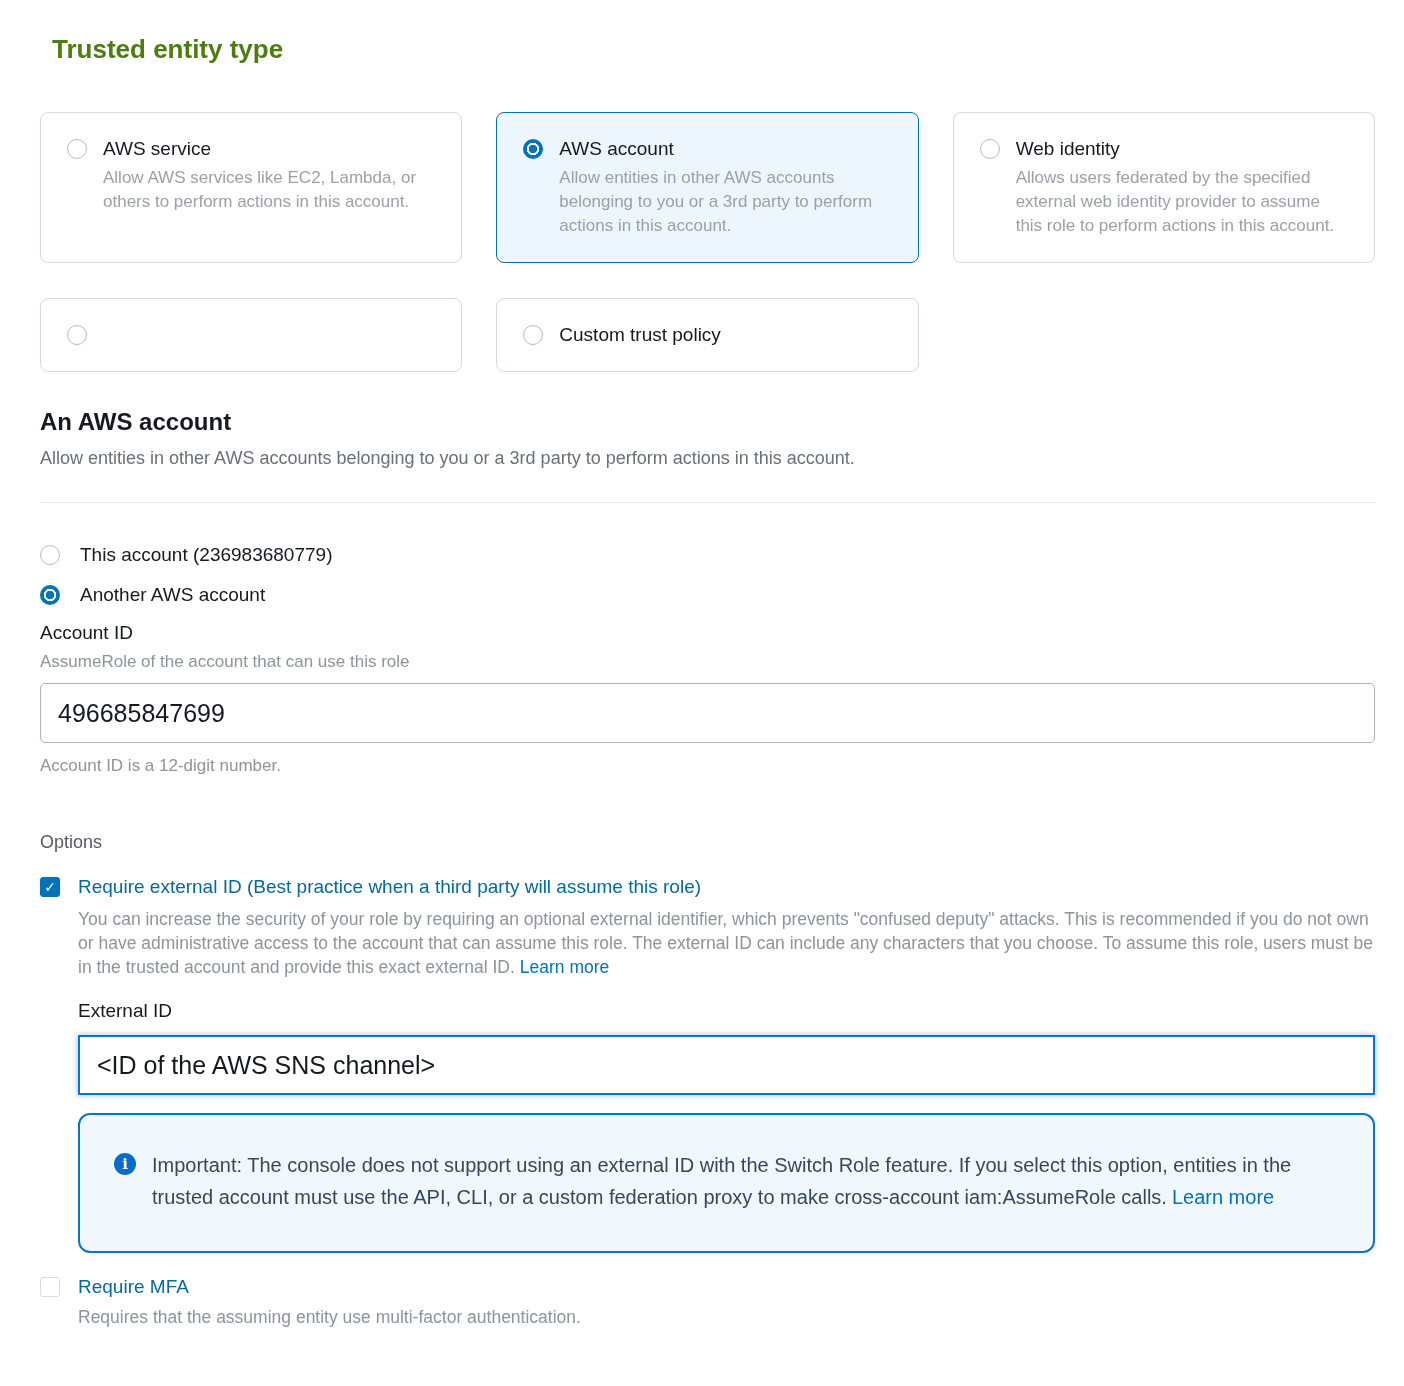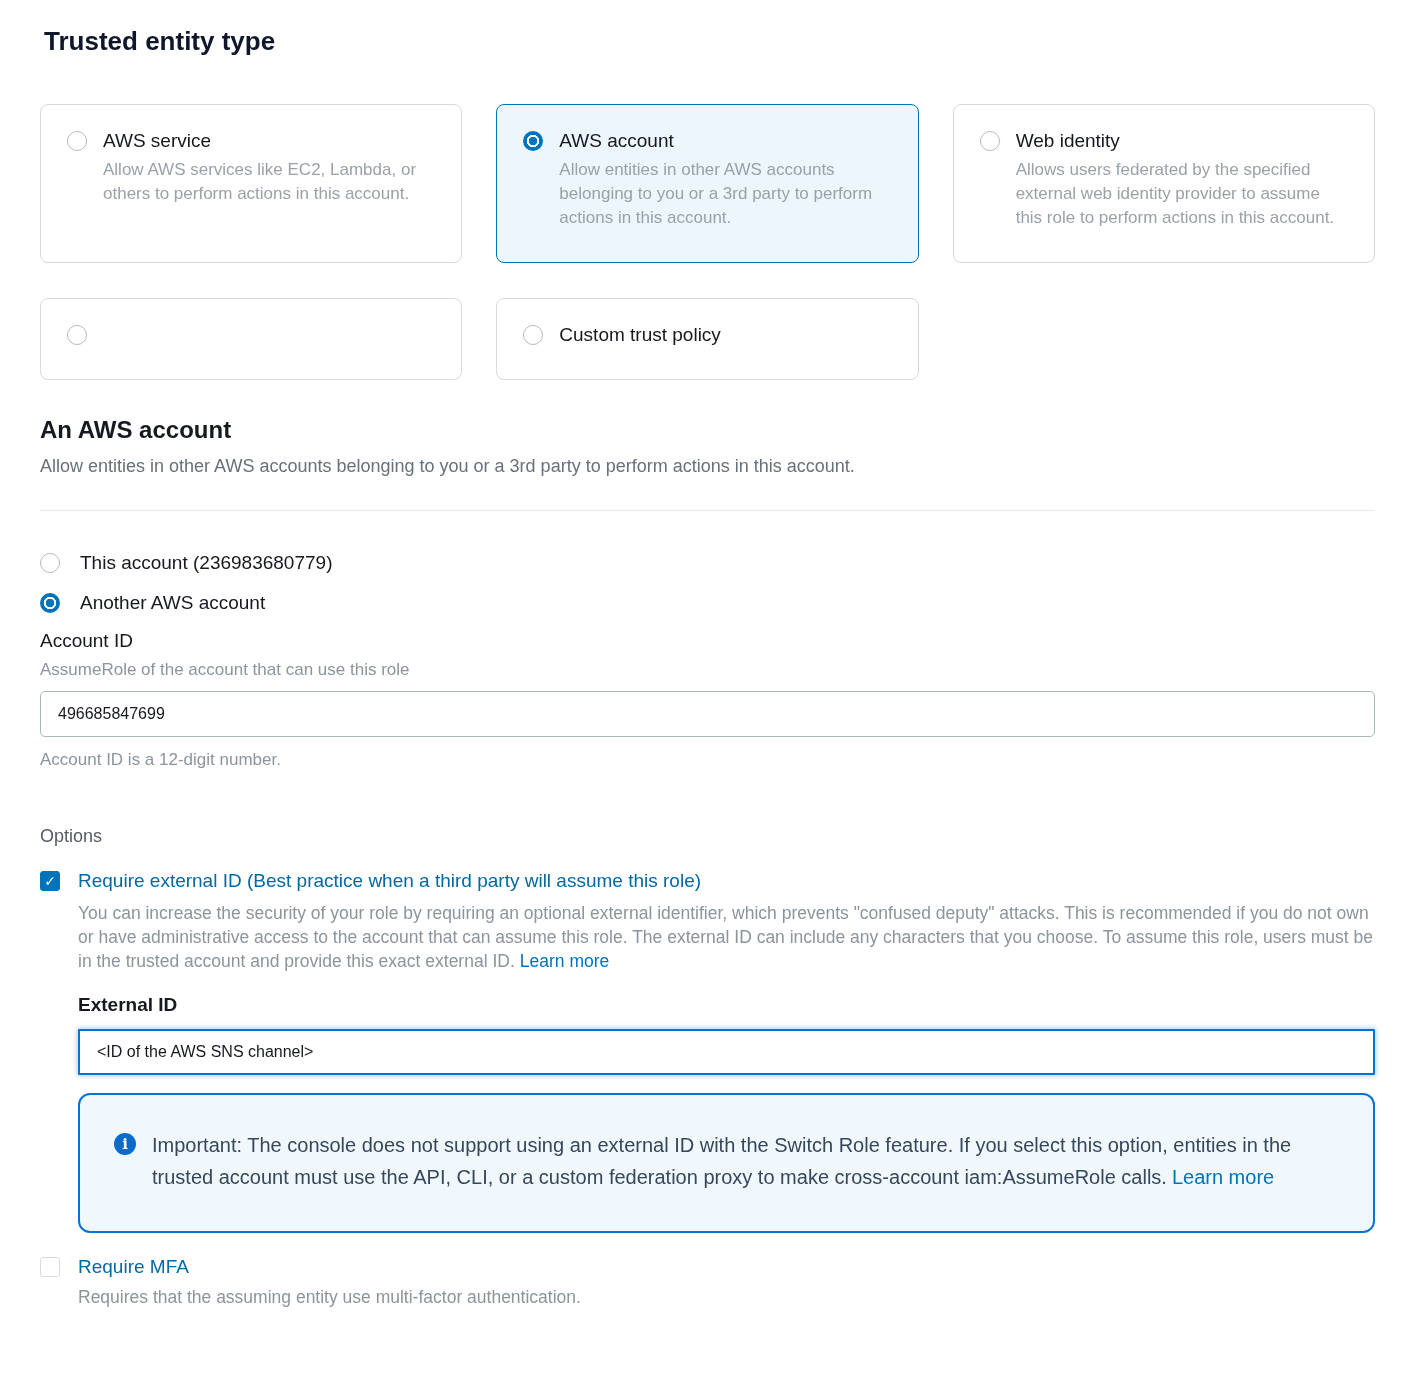--- a/index.html
+++ b/index.html
@@ -5,33 +5,33 @@
   * { box-sizing: border-box; }
   html, body { margin: 0; padding: 0; background: #ffffff; }
   body {
     width: 1404px; min-height: 1386px;
     font-family: "Liberation Sans", "DejaVu Sans", sans-serif;
     color: #16191f;
   }
   .page { padding: 22px 29px 26px 40px; }
 
   h1.page-title {
-    margin: 4px; font-size: 26px; line-height: 30px; font-weight: 700; color: #0f172a;
+    margin: 12px; font-size: 26px; line-height: 30px; font-weight: 700; color: #4d7c0f;
   }
 
   
   .cards {
     margin-top: 48px;
     display: grid;
     grid-template-columns: repeat(3, 1fr);
     column-gap: 34px; row-gap: 35px;
   }
   .card {
     border: 1px solid #d5dbdb; border-radius: 8px; background: #ffffff;
-    padding: 24px 24px 32px 26px;
+    padding: 24px 24px 24px 26px;
     display: flex; align-items: flex-start; cursor: pointer;
   }
   .card.selected { background: #edf6fc; border-color: #0073bb; }
   .card-body { margin-left: 16px; }
   .card-title { font-size: 19px; line-height: 24px; color: #16191f; }
   .card-desc { margin-top: 5px; font-size: 17px; line-height: 24px; color: #9aa1a8; }
 
   
   .radio {
     flex: 0 0 auto; width: 20px; height: 20px; border-radius: 50%;
@@ -59,37 +59,37 @@
   .radio-group { margin-top: 40px; }
   .radio-row { display: flex; align-items: flex-start; cursor: pointer; }
   .radio-row + .radio-row { margin-top: 16px; }
   .radio-label { margin-left: 20px; font-size: 19px; line-height: 24px; color: #16191f; }
 
   .field-label { margin-top: 14px; font-size: 19px; line-height: 24px; color: #16191f; }
   .field-helper { margin-top: 6px; font-size: 17px; line-height: 22px; color: #8c949c; }
   .field-constraint { margin-top: 12px; font-size: 17px; line-height: 22px; color: #8c949c; }
 
   .text-input {
-    display: block; width: 100%; height: 46px; margin-top: 10px;
+    display: block; width: 100%; height: 60px; margin-top: 10px;
     border: 1px solid #aab7b8; border-radius: 5px; background: #ffffff;
-    padding: 16px 17px; font-size: 16px; color: #16191f;
+    padding: 16px 17px; font-size: 25px; color: #16191f;
     font-family: "Liberation Sans", "DejaVu Sans", sans-serif; outline: none;
   }
   .text-input.focused {
     border: 2px solid #0972d3; border-radius: 1px;
     box-shadow: 0 0 5px 1px rgba(9,114,211,0.35);
   }
 
   
   .options-heading { margin-top: 54px; font-size: 18px; line-height: 22px; color: #545b64; }
   .check-row { display: flex; align-items: flex-start; margin-top: 22px; cursor: pointer; }
   .check-label { margin-left: 18px; font-size: 19px; line-height: 24px; color: #0369a1; }
   .option-desc { margin: 8px 0 0 38px; font-size: 17.5px; line-height: 24px; color: #8c949c; }
   .indent { margin-left: 38px; }
-  .field-label.indent { margin-top: 20px; font-weight: bold; }
+  .field-label.indent { margin-top: 20px; }
   .text-input.indent { width: calc(100% - 38px); margin-top: 12px; }
 
   .link { color: #0073bb; text-decoration: none; cursor: pointer; }
   .option-desc .link { margin-left: 5px; }
 
   
   .info-box {
     margin: 18px 0 0 38px;
     background: #f1f8fd; border: 2px solid #0972d3; border-radius: 12px;
     padding: 34px 30px 38px 34px;

